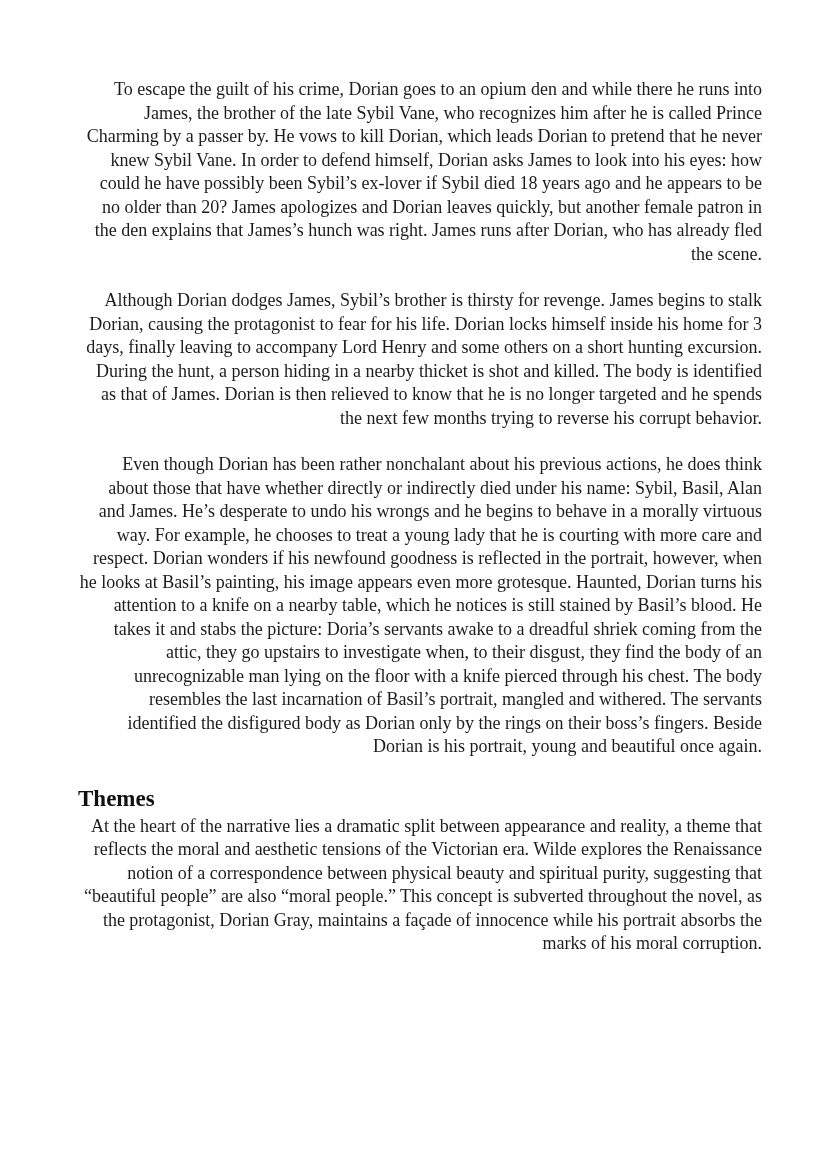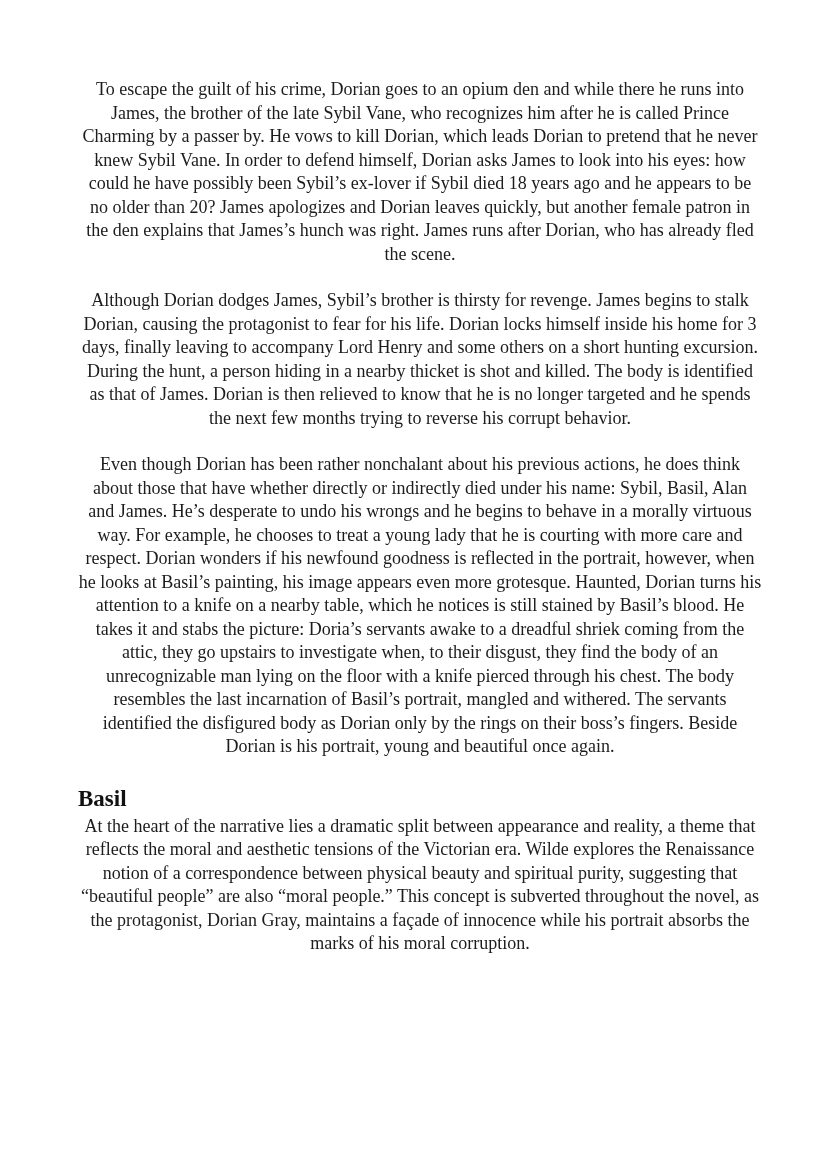--- a/index.html
+++ b/index.html
@@ -19,21 +19,21 @@
   .content {
     position: absolute;
     top: 78px;
     left: 78px;
     width: 684px;
   }
   .para {
     margin: 0 0 23px 0;
     font-size: 18px;
     line-height: 23.5px;
-    text-align: center;
+    text-align: right;
     color: #1c1c1c;
   }
   .themes-heading {
     margin: 26px 0 2px 0;
     font-size: 23px;
     line-height: 28px;
     font-weight: bold;
     color: #111111;
   }
   .underlined-term {
@@ -41,16 +41,16 @@
   }
 </style>
 </head>
 <body>
 
 <div class="page">
   <div class="content">
     <p class="para">To escape the guilt of his crime, Dorian goes to an opium den and while there he runs into James, the brother of the late Sybil Vane, who recognizes him after he is called Prince Charming by a passer by. He vows to kill Dorian, which leads Dorian to pretend that he never knew Sybil Vane. In order to defend himself, Dorian asks James to look into his eyes: how could he have possibly been Sybil’s ex-lover if Sybil died 18 years ago and he appears to be no older than 20? James apologizes and Dorian leaves quickly, but another female patron in the den explains that James’s hunch was right. James runs after Dorian, who has already fled the scene.</p>
     <p class="para">Although Dorian dodges James, Sybil’s brother is thirsty for revenge. James begins to stalk Dorian, causing the protagonist to fear for his life. Dorian locks himself inside his home for 3 days, finally leaving to accompany Lord Henry and some others on a short hunting excursion. During the hunt, a person hiding in a nearby thicket is shot and killed. The body is identified as that of James. Dorian is then relieved to know that he is no longer targeted and he spends the next few months trying to reverse his corrupt behavior.</p>
     <p class="para">Even though Dorian has been rather nonchalant about his previous actions, he does think about those that have whether directly or indirectly died under his name: Sybil, Basil, Alan and James. He’s desperate to undo his wrongs and he begins to behave in a morally virtuous way. For example, he chooses to treat a young lady that he is courting with more care and respect. Dorian wonders if his newfound goodness is reflected in the portrait, however, when he looks at Basil’s painting, his image appears even more grotesque. Haunted, Dorian turns his attention to a knife on a nearby table, which he notices is still stained by Basil’s blood. He takes it and stabs the picture: Doria’s servants awake to a dreadful shriek coming from the attic, they go upstairs to investigate when, to their disgust, they find the body of an unrecognizable man lying on the floor with a knife pierced through his chest. The body resembles the last incarnation of Basil’s portrait, mangled and withered. The servants identified the disfigured body as Dorian only by the rings on their boss’s fingers. Beside Dorian is his portrait, young and beautiful once again.</p>
-    <h2 class="themes-heading">Basil</h2>
+    <h2 class="themes-heading">Themes</h2>
     <p class="para"><span>At the heart of the narrative lies a dramatic split between </span><span class="underlined-term">appearance</span><span> and </span><span class="underlined-term">reality</span><span>, a theme that reflects the moral and aesthetic tensions of the Victorian era. Wilde explores the Renaissance notion of a correspondence between </span><span class="underlined-term">physical beauty</span><span> and </span><span class="underlined-term">spiritual purity</span><span>, suggesting that “beautiful people” are also “moral people.” This concept is subverted throughout the novel, as the protagonist, Dorian Gray, maintains a façade of innocence while his portrait absorbs the marks of his moral corruption.</span></p>
   </div>
 </div>
 
 </body></html>

